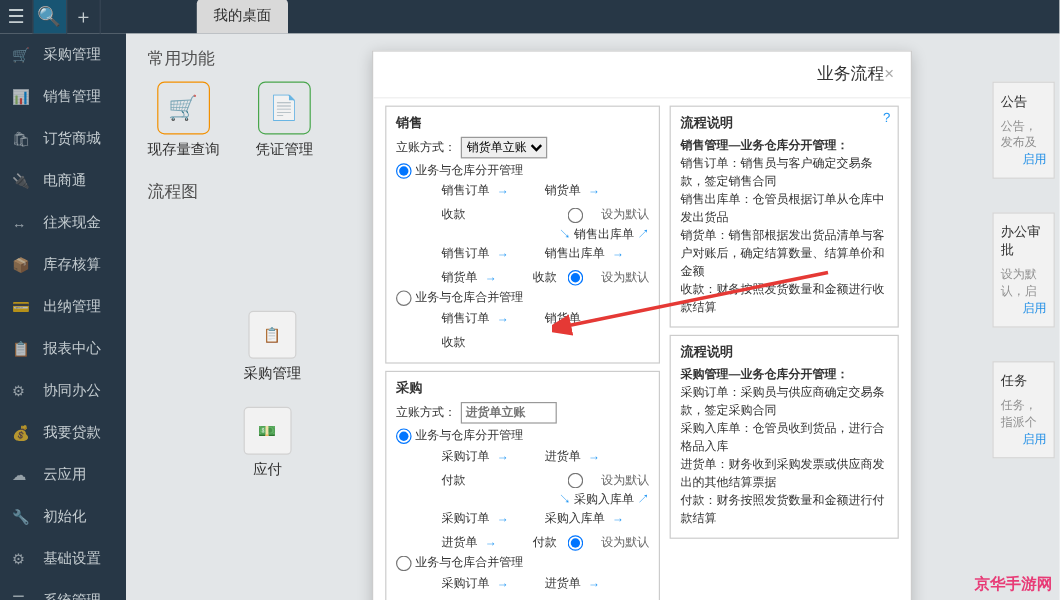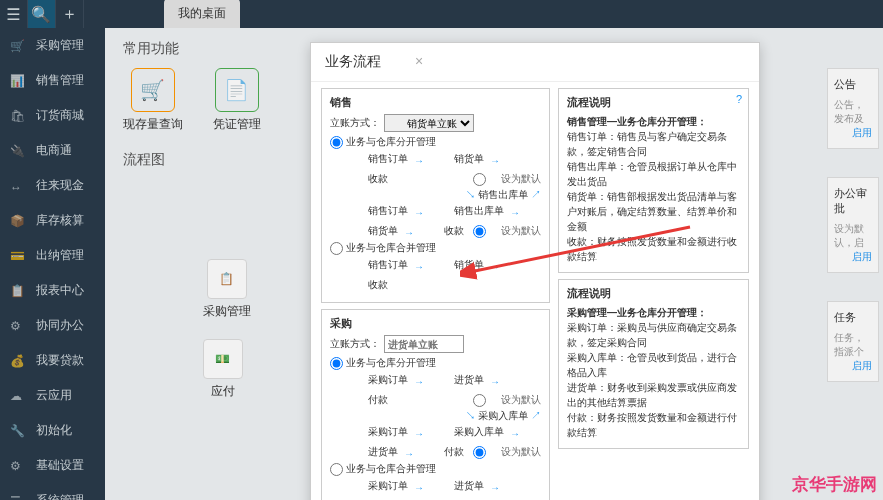--- a/index.html
+++ b/index.html
@@ -26,45 +26,45 @@
 .flow-box .fic { width: 40px; height: 40px; background: #fff; border: 1px solid #ddd; border-radius: 4px; margin: 0 auto 4px; display:flex;align-items:center;justify-content:center; }
 
 .right-cards { position: absolute; right: 4px; top: 40px; width: 52px; font-size: 12px; color: #555; }
 .card { background: #fff; border: 1px solid #e0e0e0; margin-bottom: 28px; padding: 8px 6px; font-size: 11px; }
 .card .ct { color: #333; margin-bottom: 6px; }
 .card .sub { color: #999; font-size: 10px; }
 .card .link { color: #2196f3; font-size: 10px; text-align: right; }
 
 .modal-bg { position: absolute; inset: 0; background: rgba(0,0,0,.05); }
 .modal { position: absolute; left: 310px; top: 42px; width: 450px; background: #fff; border: 1px solid #ccc; box-shadow: 0 3px 12px rgba(0,0,0,.2); }
-.modal-header { padding: 10px 14px; border-bottom: 1px solid #eee; font-size: 14px; color: #333; display: flex; justify-content: flex-start; gap: 34px; }
+.modal-header { padding: 10px 14px; border-bottom: 1px solid #eee; font-size: 14px; color: #333; display: flex; justify-content: flex-end; }
 .modal-header .close { color: #aaa; cursor: pointer; }
 .modal-body { display: flex; padding: 6px 10px 10px; gap: 8px; font-size: 11px; color: #333; }
 .col-left { flex: 1.2; }
 .col-right { flex: 1; }
 .group { border: 1px solid #ccc; padding: 6px 8px 8px; margin-bottom: 6px; position: relative; }
 .group-title { font-size: 11px; color: #333; font-weight: bold; margin-bottom: 4px; }
 .help-icon { position: absolute; right: 6px; top: 4px; color: #2196f3; font-size: 11px; }
 .row { display: flex; align-items: center; margin: 3px 0; gap: 4px; font-size: 10px; }
-.row .sel { height: 18px; font-size: 10px; border: 1px solid #999; padding-left: 18px; }
+.row .sel { height: 18px; font-size: 10px; border: 1px solid #999; }
 .row .inp { height: 18px; width: 80px; font-size: 10px; border: 1px solid #999; padding: 0 3px; font-weight: bold; }
 .arrow { color: #2196f3; font-size: 10px; }
 .radio-line { display: flex; align-items: center; gap: 3px; font-size: 10px; margin: 3px 0; }
 .flow-step { display: flex; align-items: center; gap: 6px; font-size: 10px; margin: 2px 0 2px 14px; flex-wrap: wrap; }
 .step { color: #333; margin-left: 24px; }
 .sub-step { text-align: right; font-size: 10px; color: #333; margin: 1px 0 1px 60px; }
 .set-default { display: flex; align-items: center; gap: 15px; font-size: 10px; color: #666; }
 .desc { font-size: 10px; line-height: 1.5; color: #333; }
 .desc b { font-weight: bold; }
 .modal-footer { padding: 8px 14px; text-align: right; border-top: 1px solid #eee; }
 .btn { display: inline-block; border: 1px solid #bbb; background: #f7f7f7; padding: 4px 18px; font-size: 12px; margin-left: 6px; cursor: pointer; border-radius: 2px; }
 
 .red-arrow { position: absolute; left: 460px; top: 222px; pointer-events: none; }
 
-.watermark { position: absolute; right: 6px; bottom: 4px; font-size: 17px; color: #e91e63; font-weight: bold; opacity: .85; }
+.watermark { position: absolute; right: 6px; bottom: 4px; font-size: 13px; color: #e91e63; font-weight: bold; opacity: .85; }
 </style>
 </head>
 <body>
 
 <div class="topbar">
   <div class="tb-btn">☰</div>
   <div class="tb-btn tb-search">🔍</div>
   <div class="tb-btn">＋</div>
   <div class="tab">我的桌面</div>
 </div>

